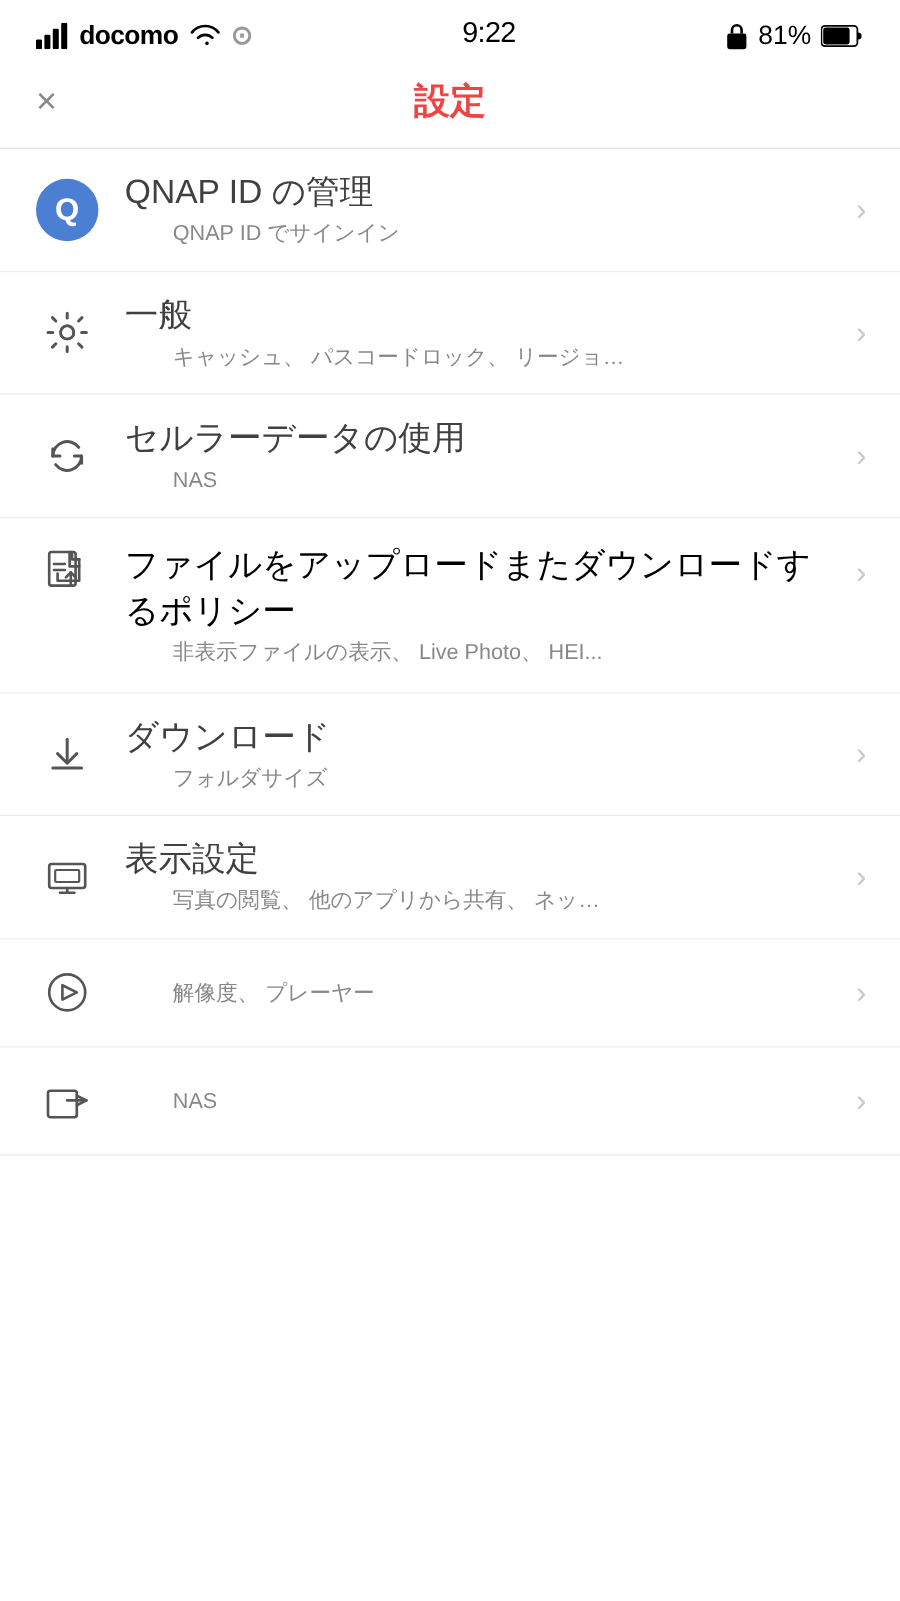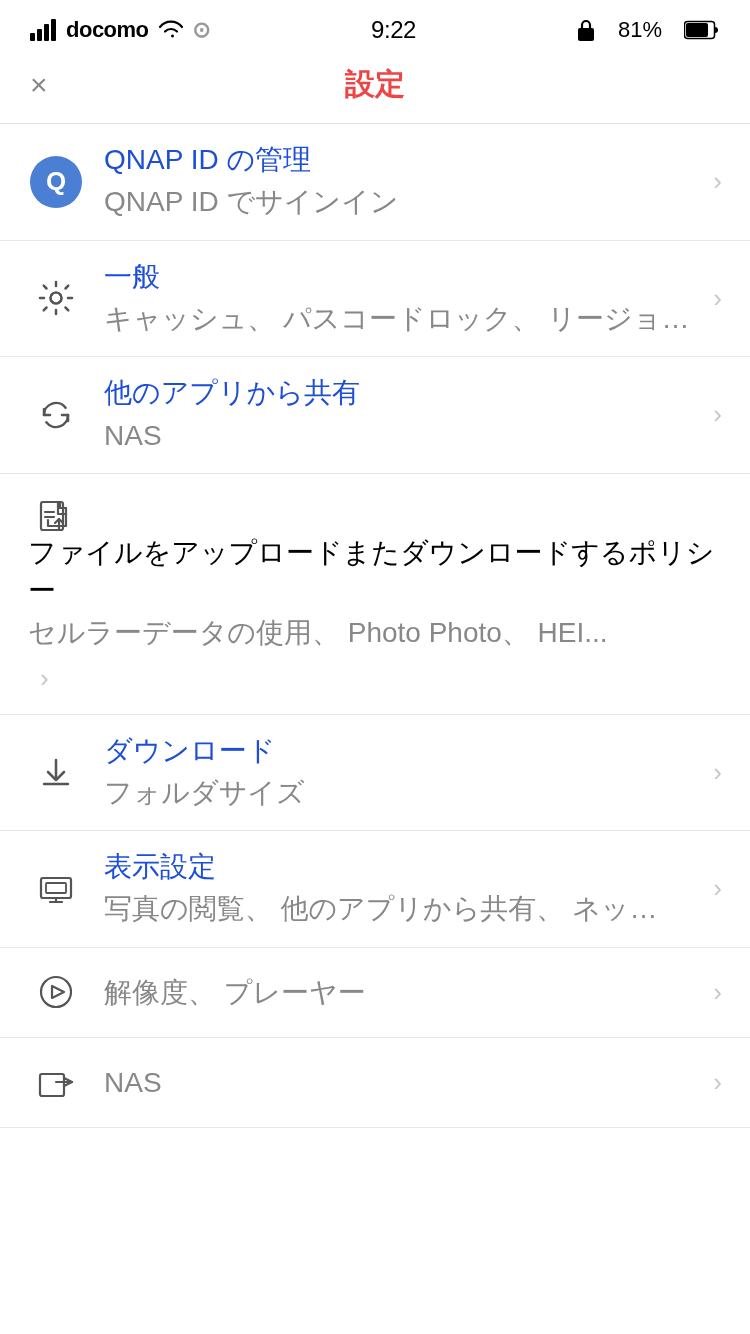--- a/index.html
+++ b/index.html
@@ -8,21 +8,20 @@
       font-family: -apple-system, 'Hiragino Sans', 'Yu Gothic', sans-serif;
       background: #fff;
       width: 750px;
       min-height: 1334px;
       overflow-x: hidden;
     }
 
     
     .status-bar {
       display: flex;
-      align-items: center;
       justify-content: space-between;
       padding: 14px 30px 8px 30px;
       height: 54px;
     }
     .status-left {
       display: flex;
       align-items: center;
       gap: 8px;
       font-size: 24px;
       font-weight: 600;
@@ -33,21 +32,21 @@
       letter-spacing: -0.5px;
     }
     .status-center {
       font-size: 24px;
       font-weight: 400;
       letter-spacing: -0.5px;
     }
     .status-right {
       display: flex;
       align-items: center;
-      gap: 22px;
+      gap: 8px;
       font-size: 22px;
     }
 
     
     .nav-bar {
       display: flex;
       align-items: center;
       justify-content: center;
       position: relative;
       padding: 10px 30px 18px 30px;
@@ -115,31 +114,32 @@
       stroke-linejoin: round;
     }
 
     .item-content {
       flex: 1;
       min-width: 0;
     }
     .item-title {
       font-size: 28px;
       font-weight: 500;
-      color: #1d4ed8;
+      color: #404040;
       line-height: 1.3;
       margin-bottom: 4px;
     }
     .item-subtitle {
-      font-size: 28px;
+      font-size: 18px;
       color: #888;
       line-height: 1.4;
       white-space: nowrap;
       overflow: hidden;
       text-overflow: ellipsis;
+      margin-left: 40px;
     }
     .item-title-multiline {
       font-size: 28px;
       font-weight: 500;
       color: #000;
       line-height: 1.35;
       margin-bottom: 4px;
     }
 
     .chevron {
@@ -226,43 +226,43 @@
   <div class="settings-item">
     <div class="item-icon">
       <svg viewBox="0 0 36 36">
         <path d="M30 18a12 12 0 0 1-21.6 7.2" fill="none" stroke="#555" stroke-width="2.5" stroke-linecap="round"></path>
         <path d="M6 18a12 12 0 0 1 21.6-7.2" fill="none" stroke="#555" stroke-width="2.5" stroke-linecap="round"></path>
         <polyline points="6,12 6,18 12,18" fill="none" stroke="#555" stroke-width="2.5" stroke-linecap="round" stroke-linejoin="round"></polyline>
         <polyline points="30,24 30,18 24,18" fill="none" stroke="#555" stroke-width="2.5" stroke-linecap="round" stroke-linejoin="round"></polyline>
       </svg>
     </div>
     <div class="item-content">
-      <div class="item-title">他のアプリから共有</div>
+      <div class="item-title">セルラーデータの使用</div>
       <div class="item-subtitle">NAS</div>
     </div>
     <span class="chevron">›</span>
   </div>
 
-  <div class="settings-item" style="align-items: flex-start; padding-top: 20px; padding-bottom: 20px; flex-direction: column;">
+  <div class="settings-item" style="align-items: flex-start; padding-top: 20px; padding-bottom: 20px;">
     <div class="item-icon" style="margin-top: 4px;">
       <svg viewBox="0 0 36 36">
         <rect x="3" y="4" width="22" height="28" rx="2" fill="none" stroke="#555" stroke-width="2.2"></rect>
         <polyline points="10,22 10,28 28,28 28,10 22,10" fill="none" stroke="#555" stroke-width="2.2" stroke-linecap="round" stroke-linejoin="round"></polyline>
         <polyline points="20,4 20,16 28,16" fill="none" stroke="#555" stroke-width="2.2" stroke-linecap="round" stroke-linejoin="round"></polyline>
         <line x1="7" y1="14" x2="16" y2="14" stroke="#555" stroke-width="2.2" stroke-linecap="round"></line>
         <line x1="7" y1="19" x2="16" y2="19" stroke="#555" stroke-width="2.2" stroke-linecap="round"></line>
         <polyline points="22,4 22,10 28,10" fill="none" stroke="#555" stroke-width="2.2" stroke-linecap="round" stroke-linejoin="round"></polyline>
 
         <polyline points="17,25 21,21 25,25" fill="none" stroke="#555" stroke-width="2.2" stroke-linecap="round" stroke-linejoin="round"></polyline>
         <line x1="21" y1="21" x2="21" y2="31" stroke="#555" stroke-width="2.2" stroke-linecap="round"></line>
       </svg>
     </div>
     <div class="item-content">
       <div class="item-title-multiline">ファイルをアップロードまたダウンロードするポリシー</div>
-      <div class="item-subtitle">セルラーデータの使用、 Photo Photo、 HEI...</div>
+      <div class="item-subtitle">非表示ファイルの表示、 Live Photo、 HEI...</div>
     </div>
     <span class="chevron" style="margin-top: 10px;">›</span>
   </div>
 
   <div class="settings-item">
     <div class="item-icon">
       <svg viewBox="0 0 36 36">
         <polyline points="18,6 18,24" fill="none" stroke="#555" stroke-width="2.5" stroke-linecap="round"></polyline>
         <polyline points="10,18 18,26 26,18" fill="none" stroke="#555" stroke-width="2.5" stroke-linecap="round" stroke-linejoin="round"></polyline>
         <line x1="6" y1="30" x2="30" y2="30" stroke="#555" stroke-width="2.5" stroke-linecap="round"></line>

